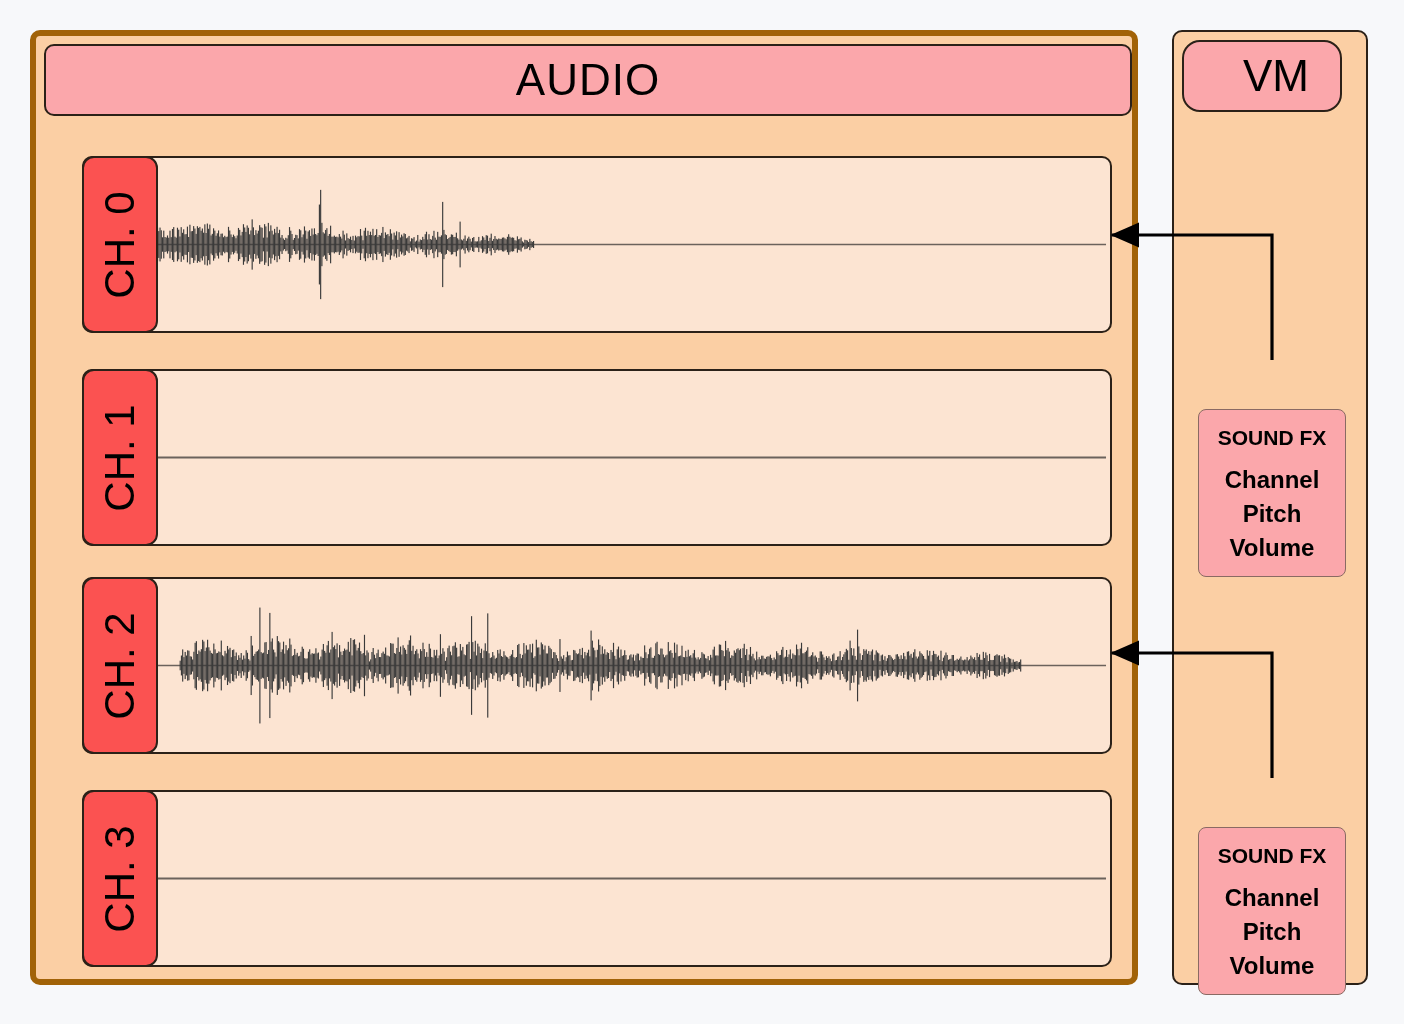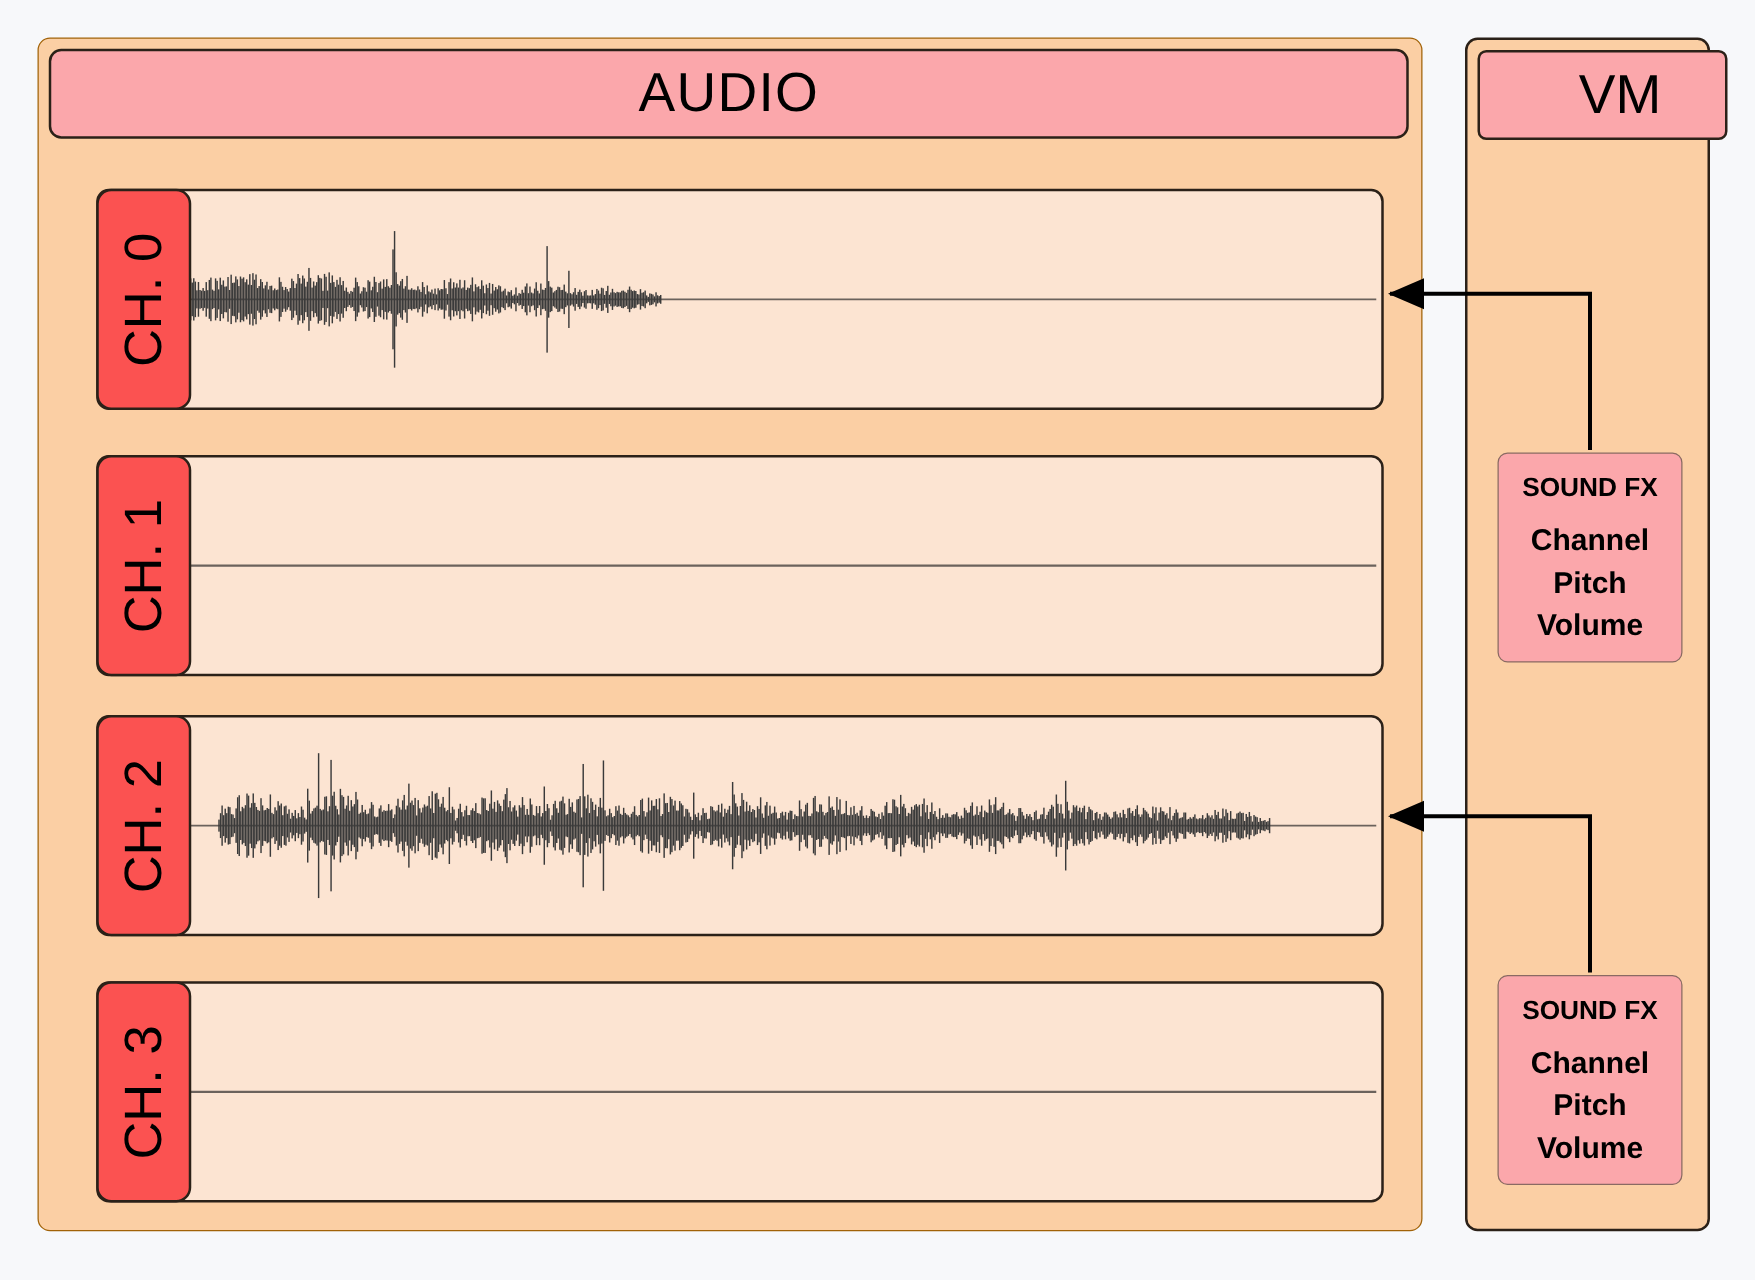--- a/index.html
+++ b/index.html
@@ -8,21 +8,21 @@
     background:#f7f8fa;
     font-family:"Liberation Sans", sans-serif;
     overflow:hidden;
   }
   .stage{position:relative;width:1404px;height:1024px;}
 
   
   .audio-panel{
     position:absolute;left:30px;top:30px;width:1108px;height:955px;
     background:#fbcfa4;
-    border:1px solid #a16207;
+    border:6px solid #a16207;
     border-radius:10px;
     box-sizing:border-box;
   }
   .audio-header{
     position:absolute;left:8px;top:8px;width:1088px;height:72px;
     background:#fba7ab;
     border:2px solid #2b2118;
     border-radius:10px;
     box-sizing:border-box;
     display:flex;align-items:center;justify-content:center;
@@ -72,38 +72,39 @@
 
   
   .vm-panel{
     position:absolute;left:1172px;top:30px;width:196px;height:955px;
     background:#fbcfa4;
     border:2px solid #2b2118;
     border-radius:10px;
     box-sizing:border-box;
   }
   .vm-header{
-    position:absolute;left:8px;top:8px;width:200px;height:72px;
+    position:absolute;left:8px;top:8px;width:160px;height:72px;
     background:#fba7ab;
     border:2px solid #2b2118;
-    border-radius:7px;
+    border-radius:18px;
     box-sizing:border-box;
     display:flex;align-items:center;justify-content:center;padding-left:28px;
   }
   .vm-header .title{font-size:44px;color:#000;line-height:1;}
 
   .sfx{
     position:absolute;left:24px;width:148px;height:168px;
     background:#fba7ab;
     border:1.5px solid #8a6a63;
     border-radius:8px;
     box-sizing:border-box;
     display:flex;flex-direction:column;align-items:center;
     padding-top:16px;
     z-index:4;
+    margin-top:47px;
   }
   .sfx-1{top:330px;}
   .sfx-2{top:748px;}
   .sfx .hdr{font-size:21px;font-weight:bold;color:#000;line-height:1.1;margin-bottom:14px;}
   .sfx .row{font-size:24px;font-weight:bold;color:#000;line-height:1.42;}
 
   
   .connectors{position:absolute;left:0;top:0;width:1404px;height:1024px;pointer-events:none;z-index:5;}
 </style>
 </head>

